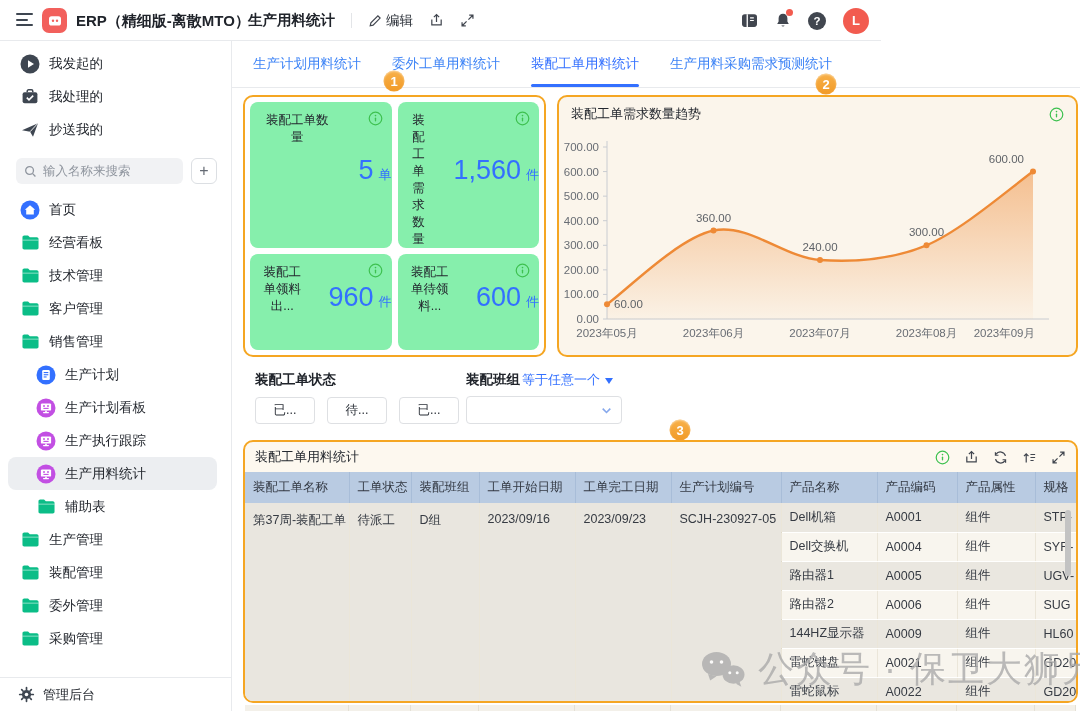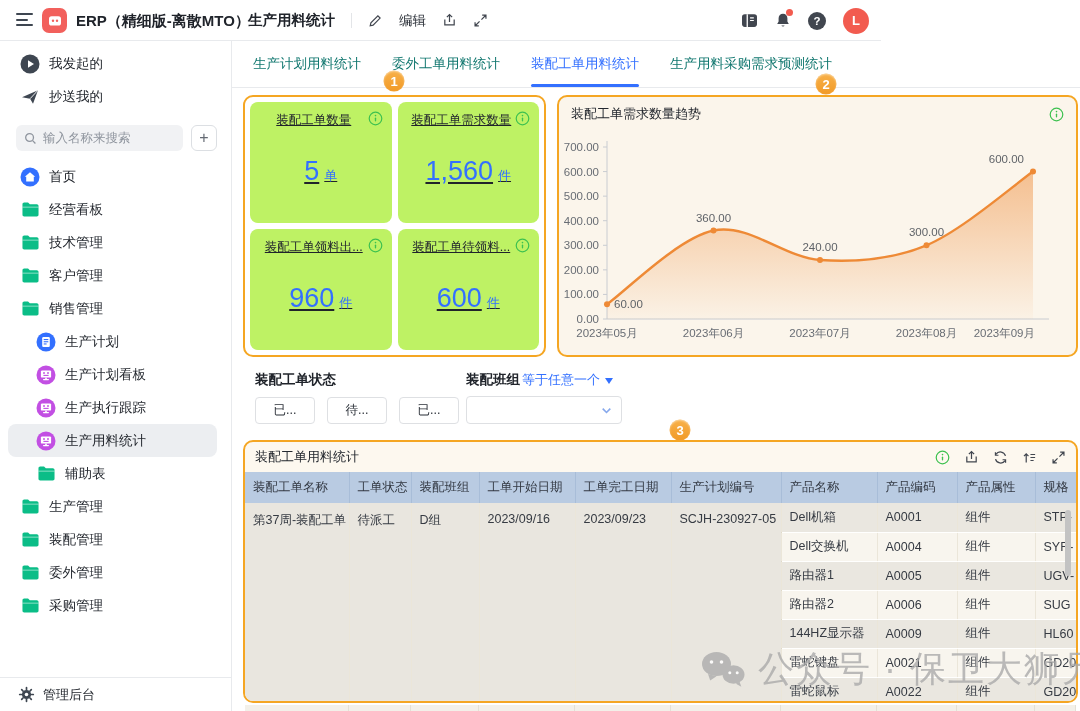--- a/index.html
+++ b/index.html
@@ -10,21 +10,21 @@
   
   #topbar { position:absolute; left:0; top:0; width:881px; height:41px; background:#fff; border-bottom:1px solid #e8eaed; z-index:6; }
   #hamburger { position:absolute; left:16px; top:13px; width:17px; height:14px; cursor:pointer; }
   #hamburger span { display:block; height:2px; background:#3e4651; border-radius:1px; margin-bottom:3.5px; }
   #hamburger span:nth-child(2){ width:12px; }
   #app-logo { position:absolute; left:42px; top:8px; width:25px; height:25px; border-radius:7px; background:#f2605c; display:flex; align-items:center; justify-content:center; }
   #app-title { position:absolute; left:76px; top:12px; font-size:15px; font-weight:bold; color:#20242b; }
   #page-group { position:absolute; left:248px; top:0; height:41px; display:flex; align-items:center; gap:16px; }
   #page-title { font-size:14.5px; font-weight:bold; color:#20242b; }
   .v-div { width:1px; height:15px; background:#e3e5e8; }
-  .tb-act { display:flex; align-items:center; gap:17px; font-size:13.5px; color:#2b3038; cursor:pointer; }
+  .tb-act { display:flex; align-items:center; gap:4px; font-size:13.5px; color:#2b3038; cursor:pointer; }
   #topbar-right { position:absolute; right:12px; top:0; height:41px; display:flex; align-items:center; gap:17px; }
   .tb-icon { position:relative; display:flex; align-items:center; cursor:pointer; }
   #bell-dot { position:absolute; right:-2px; top:-3px; width:7px; height:7px; border-radius:50%; background:#f25b4f; }
   .q-circle { width:18px; height:18px; border-radius:50%; background:#41464f; color:#fff; font-size:11.5px; font-weight:bold; display:flex; align-items:center; justify-content:center; }
   #avatar { width:26px; height:26px; border-radius:50%; background:#f25b4f; color:#fff; font-size:13px; font-weight:bold; display:flex; align-items:center; justify-content:center; cursor:pointer; }
 
   
   #sidebar { position:absolute; left:0; top:41px; width:232px; height:670px; background:#fff; border-right:1px solid #e8eaed; z-index:5; }
   .nav-item { display:flex; align-items:center; height:33px; padding-left:20px; cursor:pointer; }
   .nav-item .nav-icon { width:20px; height:20px; display:flex; align-items:center; justify-content:center; }
@@ -38,32 +38,32 @@
   #nav-list { padding-top:7px; }
   .nav-item.indent { padding-left:36px; }
   .nav-item.active { background:#eceef1; border-radius:8px; margin:0 14px 0 8px; padding-left:12px; }
   .nav-item.active.indent { padding-left:28px; }
   #sidebar-footer { position:absolute; left:0; bottom:0; width:100%; height:34px; border-top:1px solid #e8eaed; background:#fff; display:flex; align-items:center; padding-left:18px; gap:8px; cursor:pointer; }
   #sidebar-footer span.lbl { font-size:13px; color:#23272e; }
 
   
   #tabbar { position:absolute; left:232px; top:41px; width:848px; height:47px; border-bottom:1px solid #e8eaed; background:#fff; }
   #tab-list { display:flex; align-items:stretch; height:100%; padding-left:21px; gap:31px; }
-  .tab { position:relative; display:flex; align-items:center; font-size:13.5px; color:#0f766e; cursor:pointer; white-space:nowrap; }
+  .tab { position:relative; display:flex; align-items:center; font-size:13.5px; color:#3b82f6; cursor:pointer; white-space:nowrap; }
   .tab.active { color:#3370ff; font-weight:500; }
   .tab.active:after { content:""; position:absolute; left:0; right:0; bottom:0; height:3px; border-radius:2px; background:#3370ff; }
 
   
   .badge { position:absolute; width:21px; height:21px; border-radius:50%; background:linear-gradient(#f8b14a,#f19a27); color:#fff; font-size:13px; font-weight:bold; display:flex; align-items:center; justify-content:center; transform:translate(-50%,-50%); z-index:9; box-shadow:inset 0 1px 2px rgba(255,255,255,.5); }
 
   
   .o-panel { position:absolute; border:2px solid #f5a623; border-radius:10px; background:#fff; overflow:hidden; }
   #stat-panel { left:243px; top:95px; width:303px; height:262px; padding:5px; }
   #stat-grid { display:grid; grid-template-columns:1fr 1fr; grid-template-rows:1fr 1fr; gap:6px; width:100%; height:100%; }
-  .stat-card { position:relative; background:#bef264; border-radius:8px; display:flex; flex-direction:column;text-decoration:underline; }
+  .stat-card { position:relative; background:#86efac; border-radius:8px; display:flex; flex-direction:row; }
   .stat-title { margin-top:10px; text-align:center; font-size:12.5px; color:#23272e; padding:0 24px 0 10px; }
   .stat-info { position:absolute; right:9px; top:9px; cursor:pointer; line-height:0; }
   .stat-value-row { flex:1; display:flex; align-items:center; justify-content:center; padding-bottom:10px; }
   .stat-value { font-size:27px; color:#3370ff; }
   .stat-unit { font-size:13px; color:#3370ff; margin-left:5px; margin-top:9px; }
 
   #chart-panel { left:557px; top:95px; width:521px; height:262px; background:#fbf5eb; }
   #chart-title-row { display:flex; align-items:center; justify-content:space-between; padding:8px 12px 0 12px; }
   #chart-title { font-size:13px; color:#23272e; }
   #chart-holder { margin-top:2px; }
@@ -171,20 +171,30 @@
   <aside id="sidebar">
     <nav id="quick-list">
         <div class="nav-item">
           <span class="nav-icon">
             <svg width="20" height="20" viewBox="0 0 20 20">
               <circle cx="10" cy="10" r="9.5" fill="#3e4651"></circle>
               <path d="M8 6.3l6 3.7-6 3.7z" fill="#fff"></path>
             </svg>
           </span>
           <span class="nav-label">我发起的</span>
+        </div>
+        <div class="nav-item">
+          <span class="nav-icon">
+            <svg width="20" height="20" viewBox="0 0 20 20">
+              <path d="M7.2 5.3V4.2c0-.8.6-1.4 1.4-1.4h2.8c.8 0 1.4.6 1.4 1.4v1.1" fill="none" stroke="#3e4651" stroke-width="1.5"></path>
+              <rect x="2.6" y="5.3" width="14.8" height="11" rx="2" fill="#3e4651"></rect>
+              <path d="M6.8 10.6l2.2 2.2 4.2-4.2" fill="none" stroke="#fff" stroke-width="1.6"></path>
+            </svg>
+          </span>
+          <span class="nav-label">我处理的</span>
         </div>
         <div class="nav-item">
           <span class="nav-icon">
             <svg width="20" height="20" viewBox="0 0 20 20">
               <path d="M2 10.2L18 3.2l-5 13.6-2.9-5.1L2 10.2z" fill="#3e4651"></path>
               <path d="M10.1 11.7L18 3.2" stroke="#fff" stroke-width=".9"></path>
             </svg>
           </span>
           <span class="nav-label">抄送我的</span>
         </div>

